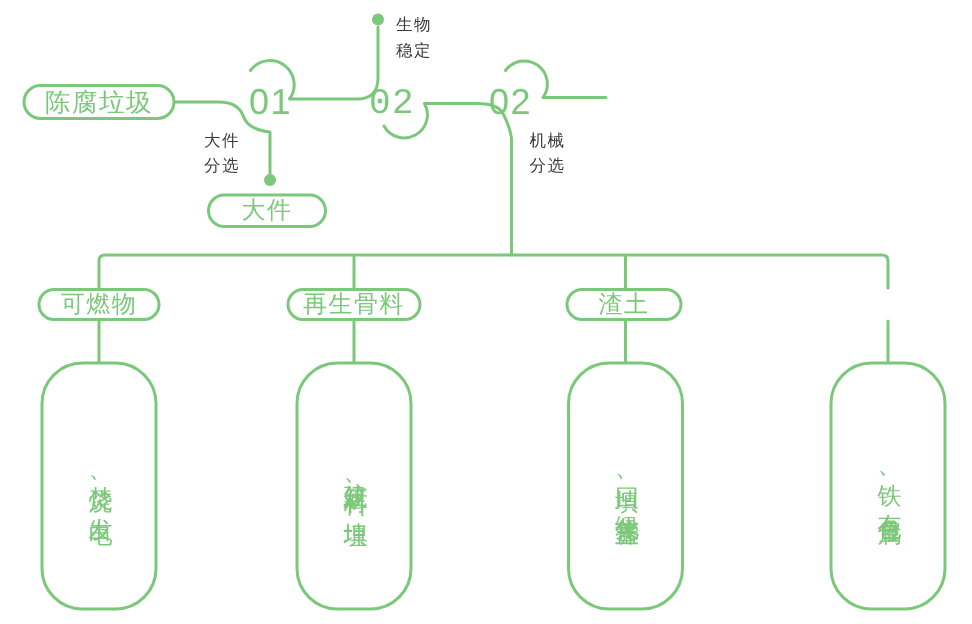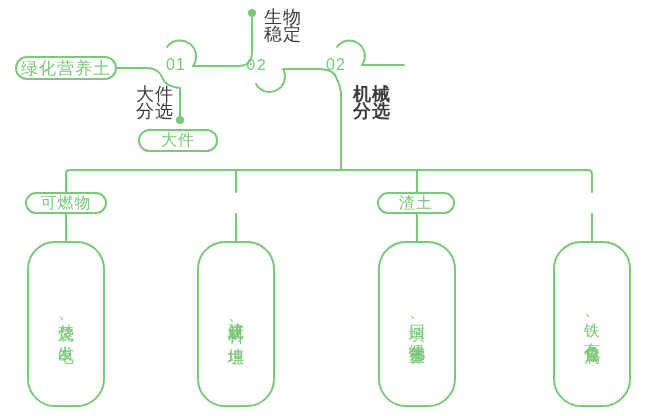--- a/index.html
+++ b/index.html
@@ -44,40 +44,40 @@
     letter-spacing: 1px;
     background: var(--bg);
     white-space: nowrap;
   }
   .pill.source { left: 15px; top: 56px; width: 102px; height: 24px; font-size: 17px; }
   .pill.large-items { left: 138px; top: 129px; width: 80px; height: 23px; font-size: 16px; }
 
   .step-number {
     position: absolute;
     color: var(--green);
-    font-size: 16px;
+    font-size: 24px;
     font-weight: 400;
     letter-spacing: 1px;
     line-height: 1;
   }
   .num-01 { left: 166px; top: 57px; }
   .num-02 { left: 246px; top: 58px; font-family: Liberation Mono, monospace; }
   .num-03 { left: 326px; top: 57px; }
 
   .process-label {
     position: absolute;
     color: var(--dark);
-    font-size: 18px;
+    font-size: 11px;
     line-height: 17px;
     white-space: pre-line;
     letter-spacing: 1px;
   }
   .lbl-01 { left: 136px; top: 86px; }
   .lbl-02 { left: 264px; top: 9px; }
-  .lbl-03 { left: 353px; top: 86px; font-weight: bold; }
+  .lbl-03 { left: 353px; top: 86px; }
 
   .cat-pill { top: 192px; height: 22px; text-align: center; }
   .cat-1 { left: 25px;  width: 82px; }
   .cat-2 { left: 191px; width: 90px; }
   .cat-3 { left: 377px; width: 78px; }
   .cat-4 { left: 549px; width: 82px; }
 
   .result-box {
     position: absolute;
     top: 241px;
@@ -121,40 +121,43 @@
     <path class="wire" d="M256 84 A15 15 0 0 0 283 69 H318 Q333 69 336 77 Q340 85 341 92 V170"></path>
 
     <path class="wire" d="M337 47 A15 15 0 0 1 362 65 H404"></path>
 
     <path class="wire" d="M66 192 V174 Q66 170 70 170 H588 Q592 170 592 174 V192 M236 170 V192 M417 170 V192"></path>
 
     <path class="wire" d="M66 214 V241 M236 214 V241 M417 214 V241 M592 214 V241"></path>
   </svg>
 
   <div class="pill source">
-    <span>绿化营养土</span>
+    <span>陈腐垃圾</span>
   </div>
 
   <div class="step-number num-01">01</div>
   <div class="step-number num-02">02</div>
   <div class="step-number num-03">02</div>
 
   <div class="process-label lbl-01">大件
 分选</div>
   <div class="process-label lbl-02">生物
 稳定</div>
   <div class="process-label lbl-03">机械
 分选</div>
 
   <div class="pill large-items">
     <span>大件</span>
   </div>
 
   <div class="pill cat-pill cat-1">
     <span>可燃物</span>
+  </div>
+  <div class="pill cat-pill cat-2">
+    <span>再生骨料</span>
   </div>
   <div class="pill cat-pill cat-3">
     <span>渣土</span>
   </div>
 
   <div class="result-box box-1">
     <span class="vtext">焚烧、发电</span>
   </div>
   <div class="result-box box-2">
     <span class="vtext">建筑材料、填埋</span>

